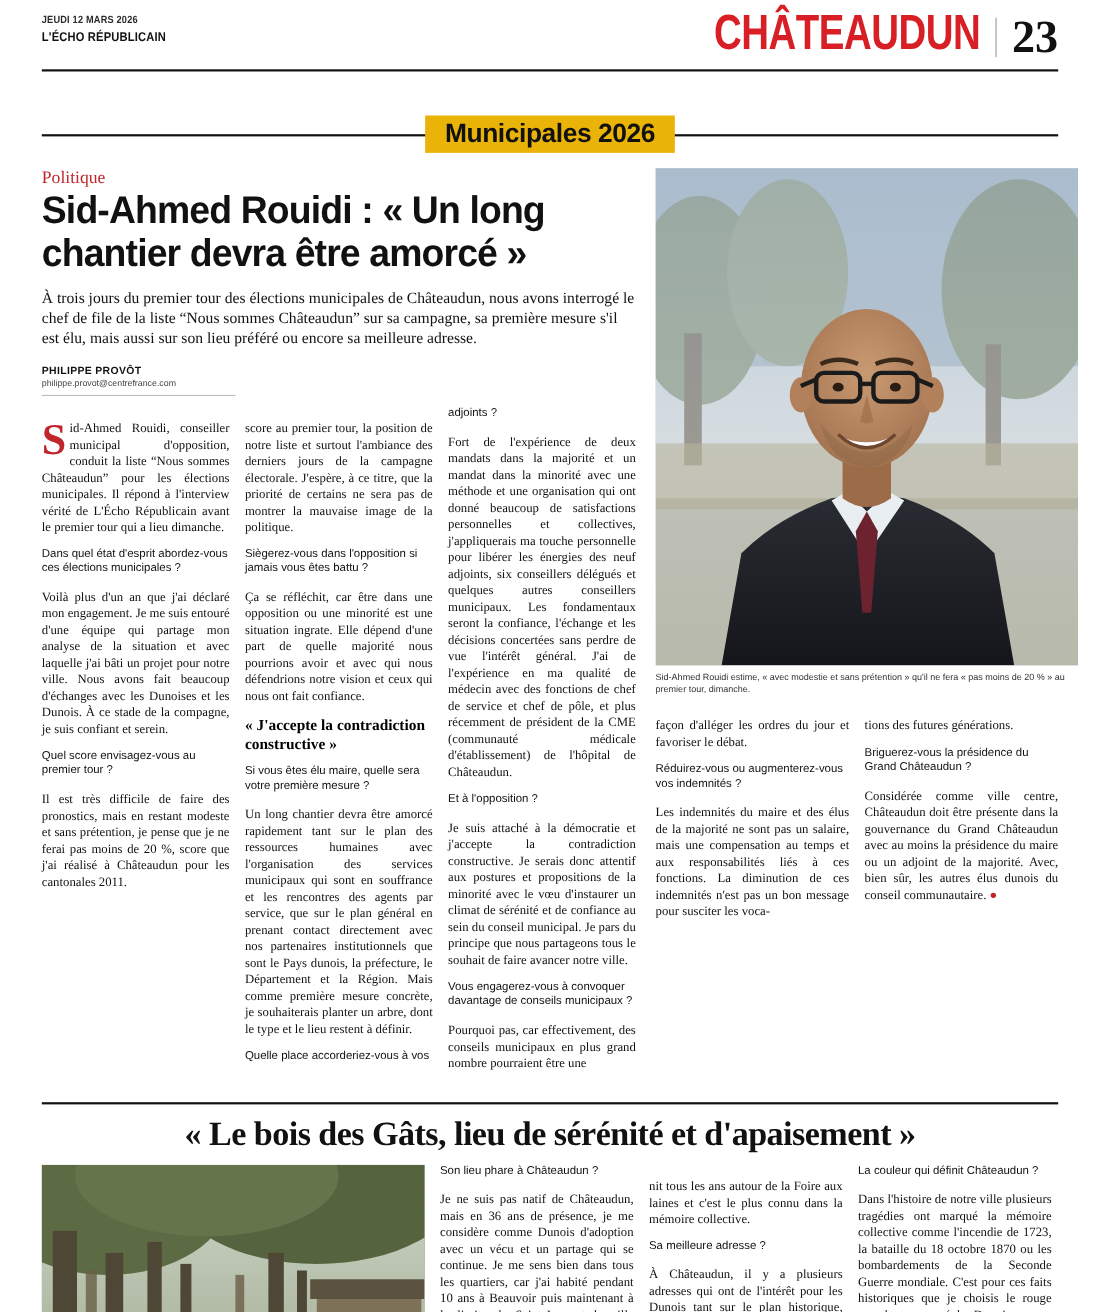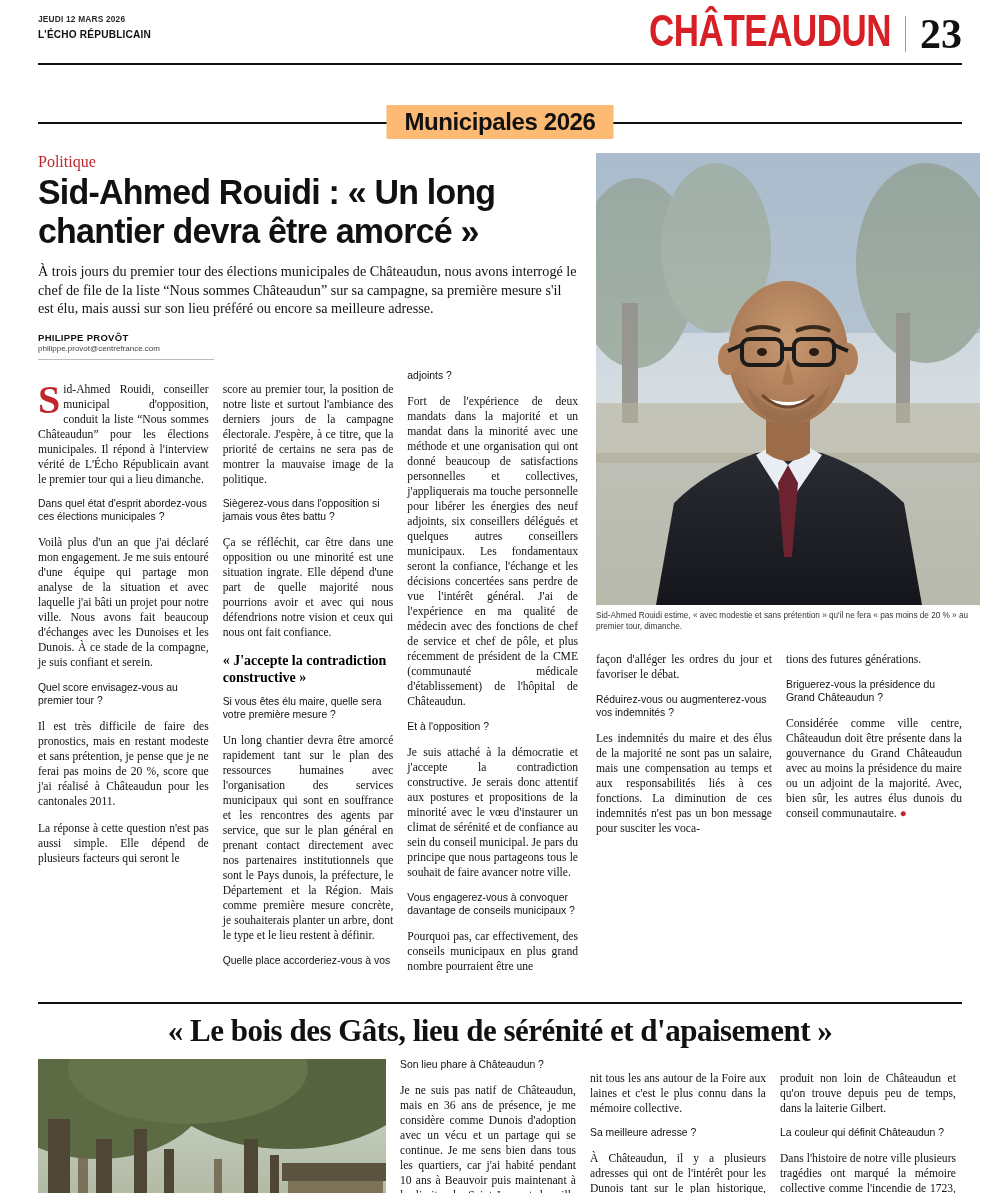--- a/index.html
+++ b/index.html
@@ -45,21 +45,21 @@
   }
   .rule-top { height: 2px; background: #111; margin: 2px 0 0 0; }
 
   
   .section-band { position: relative; margin-top: 40px; height: 34px; }
   .section-band .line {
     position: absolute; top: 50%; height: 2px; background: #111; width: 100%;
   }
   .section-band .label {
     position: absolute; left: 50%; top: 0; transform: translateX(-50%);
-    background: #fdba74; padding: 0 18px;
+    background: #eab308; padding: 0 18px;
     font-family: "Liberation Sans", sans-serif;
     font-weight: 700; font-size: 24px; line-height: 34px; letter-spacing: -.4px;
     color: #111;
   }
 
   
   .a1 { margin-top: 14px; display: flex; gap: 18px; }
   .a1-left { width: 540px; }
   .kicker {
     font-family: "Liberation Serif", serif;
@@ -181,21 +181,20 @@
       <div class="cols-1">
         <div class="col">
           <p class="bodytext dropcap-para">Sid-Ahmed Rouidi, conseiller municipal d'opposition, conduit la liste “Nous sommes Châteaudun” pour les élections municipales. Il répond à l'interview vérité de L'Écho Républicain avant le premier tour qui a lieu dimanche.</p>
 
           <div class="q">Dans quel état d'esprit abordez-vous ces élections municipales ?</div>
           <p class="bodytext">Voilà plus d'un an que j'ai déclaré mon engagement. Je me suis entouré d'une équipe qui partage mon analyse de la situation et avec laquelle j'ai bâti un projet pour notre ville. Nous avons fait beaucoup d'échanges avec les Dunoises et les Dunois. À ce stade de la compagne, je suis confiant et serein.</p>
 
           <div class="q">Quel score envisagez-vous au premier tour ?</div>
           <p class="bodytext">Il est très difficile de faire des pronostics, mais en restant modeste et sans prétention, je pense que je ne ferai pas moins de 20 %, score que j'ai réalisé à Châteaudun pour les cantonales 2011.</p>
 
-          <p class="bodytext">La réponse à cette question n'est pas aussi simple. Elle dépend de plusieurs facteurs qui seront le</p>
         </div>
 
         <div class="col w2">
           <p class="bodytext">score au premier tour, la position de notre liste et surtout l'ambiance des derniers jours de la campagne électorale. J'espère, à ce titre, que la priorité de certains ne sera pas de montrer la mauvaise image de la politique.</p>
 
           <div class="q">Siègerez-vous dans l'opposition si jamais vous êtes battu ?</div>
           <p class="bodytext">Ça se réfléchit, car être dans une opposition ou une minorité est une situation ingrate. Elle dépend d'une part de quelle majorité nous pourrions avoir et avec qui nous défendrions notre vision et ceux qui nous ont fait confiance.</p>
 
           <div class="pullquote">« J'accepte la contradiction constructive »</div>
 
@@ -372,21 +371,20 @@
 
     <div class="col">
       <p class="bodytext">nit tous les ans autour de la Foire aux laines et c'est le plus connu dans la mémoire collective.</p>
 
       <div class="q">Sa meilleure adresse ?</div>
       <p class="bodytext">À Châteaudun, il y a plusieurs adresses qui ont de l'intérêt pour les Dunois tant sur le plan historique, commercial, culinaire, touristique ou de loisirs. Pour ma part, ma meilleure adresse est le 96, rue de Varize, à savoir la salle de tennis Suzanne-Lenglen où je pratique mon sport hebdomadaire.</p>
 
     </div>
 
     <div class="col">
-      <p class="bodytext">produit non loin de Châteaudun et qu'on trouve depuis peu de temps, dans la laiterie Gilbert.</p>
 
       <div class="q">La couleur qui définit Châteaudun ?</div>
       <p class="bodytext">Dans l'histoire de notre ville plusieurs tragédies ont marqué la mémoire collective comme l'incendie de 1723, la bataille du 18 octobre 1870 ou les bombardements de la Seconde Guerre mondiale. C'est pour ces faits historiques que je choisis le rouge pour le sang versé des Dunois.</p>
 
     </div>
   </div>
 
 </div>
 
 </body></html>

